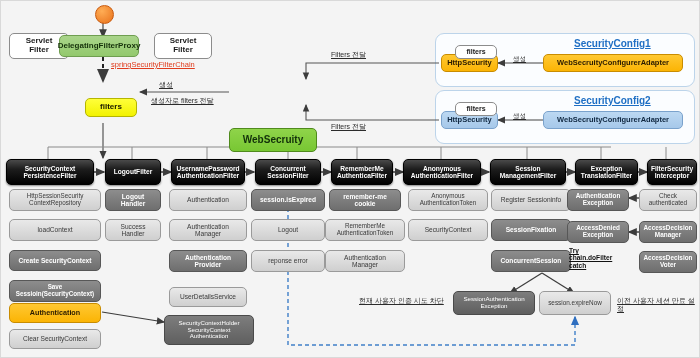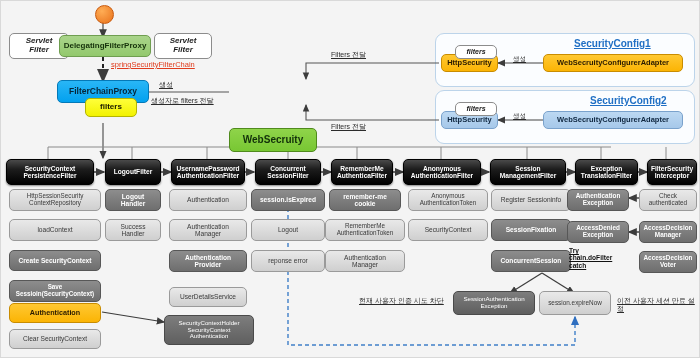--- a/index.html
+++ b/index.html
@@ -11,21 +11,21 @@
     position:relative;
   }
   #stage{position:relative;width:700px;height:358px;overflow:hidden;
          border:1px solid #d9d9d9;box-sizing:border-box;background:#f4f4f4;}
   .node{position:absolute;box-sizing:border-box;display:flex;align-items:center;
         justify-content:center;text-align:center;line-height:1.08;
         border-radius:5px;z-index:3;}
   .lbl{display:block;white-space:pre-line;}
 
   
-  .n-white{background:#ffffff;border:1px solid #8c8c8c;color:#1a1a1a;font-weight:bold;font-style:italic;}
+  .n-white{background:#ffffff;border:1px solid #8c8c8c;color:#1a1a1a;font-weight:bold;}
   .n-green{background:linear-gradient(#a9d48a,#93c96d);border:1px solid #6f9e50;color:#16320b;font-weight:bold;}
   .n-green2{background:linear-gradient(#8fd44a,#78c733);border:1px solid #4f8a1c;color:#12300a;font-weight:bold;}
   .n-blue{background:linear-gradient(#29b6f6,#03a1ef);border:1px solid #0479b8;color:#06263a;font-weight:bold;}
   .n-yellow{background:linear-gradient(#ffff3a,#f2f200);border:1px solid #b5b500;color:#1a1a00;font-weight:bold;}
   .n-orange{background:linear-gradient(#ffc832,#fbb404);border:1px solid #c98c00;color:#2a1b00;font-weight:bold;}
   .n-lblue{background:linear-gradient(#bcd8f2,#a6c8ea);border:1px solid #7aa2cc;color:#0f2740;font-weight:bold;}
   .n-black{background:linear-gradient(#4a4a4a 0%,#1d1d1d 38%,#000 100%);
            border:1px solid #000;color:#fff;font-weight:bold;
            box-shadow:0 1px 2px rgba(0,0,0,.45);}
   .n-gray-l{background:linear-gradient(#e9e9e9,#cfcfcf);border:1px solid #9a9a9a;color:#3a3a3a;}
@@ -109,34 +109,31 @@
     <path d="M287,200 L287,344 L574,344 L574,316" stroke="#3f7fc8" stroke-width="1.4" stroke-dasharray="4,3" fill="none" marker-end="url(#ahb)"></path>
   </svg>
 
   <div class="circ" style="left:94px;top:4px;width:17px;height:17px;"></div>
 
   <div class="node n-white" style="left:8px;top:32px;width:60px;height:26px;font-size:8px;">
     <span class="lbl">Servlet
 Filter</span>
   </div>
 
-  <div class="node n-green" style="left:58px;top:34px;width:92px;height:22px;font-size:8px;">
+  <div class="node n-green" style="left:58px;top:34px;width:80px;height:22px;font-size:8px;">
     <span class="lbl">DelegatingFilterProxy</span>
   </div>
 
   <div class="node n-white" style="left:153px;top:32px;width:58px;height:26px;font-size:8px;">
     <span class="lbl">Servlet
 Filter</span>
   </div>
 
   <div class="txt txt-red" style="left:110px;top:60px;font-size:7.5px;">springSecurityFilterChain</div>
 
-  <div class="node n-blue" style="left:56px;top:79px;width:92px;height:23px;font-size:8.5px;">
-    <span class="lbl">FilterChainProxy</span>
-  </div>
 
   <div class="node n-yellow" style="left:84px;top:97px;width:52px;height:19px;font-size:8px;z-index:5;">
     <span class="lbl">filters</span>
   </div>
 
   <div class="txt txt-dark" style="left:158px;top:80px;font-size:7px;">생성</div>
   <div class="txt txt-dark" style="left:150px;top:96px;font-size:7px;">생성자로 filters 전달</div>
 
   <div class="node n-green2" style="left:228px;top:79px;width:88px;height:24px;font-size:10px;margin-top:48px;">
     <span class="lbl">WebSecruity</span>
@@ -152,21 +149,21 @@
   </div>
   <div class="node n-orange" style="left:440px;top:53px;width:57px;height:18px;font-size:7.5px;">
     <span class="lbl">HttpSecurity</span>
   </div>
   <div class="txt txt-dark" style="left:512px;top:54px;font-size:6.5px;">생성</div>
   <div class="node n-orange" style="left:542px;top:53px;width:140px;height:18px;font-size:7.5px;">
     <span class="lbl">WebSecruityConfigurerAdapter</span>
   </div>
 
   <div class="panel" style="left:434px;top:89px;width:258px;height:52px;"></div>
-  <div class="txt cfgtitle" style="left:573px;top:94px;font-size:10px;margin-left:16px;">SecurityConfig2</div>
+  <div class="txt cfgtitle" style="left:573px;top:94px;font-size:10px;">SecurityConfig2</div>
   <div class="node n-white" style="left:454px;top:101px;width:42px;height:14px;font-size:7px;z-index:5;">
     <span class="lbl">filters</span>
   </div>
   <div class="node n-lblue" style="left:440px;top:110px;width:57px;height:18px;font-size:7.5px;">
     <span class="lbl">HttpSecurity</span>
   </div>
   <div class="txt txt-dark" style="left:512px;top:111px;font-size:6.5px;">생성</div>
   <div class="node n-lblue" style="left:542px;top:110px;width:140px;height:18px;font-size:7.5px;">
     <span class="lbl">WebSecruityConfigurerAdapter</span>
   </div>

